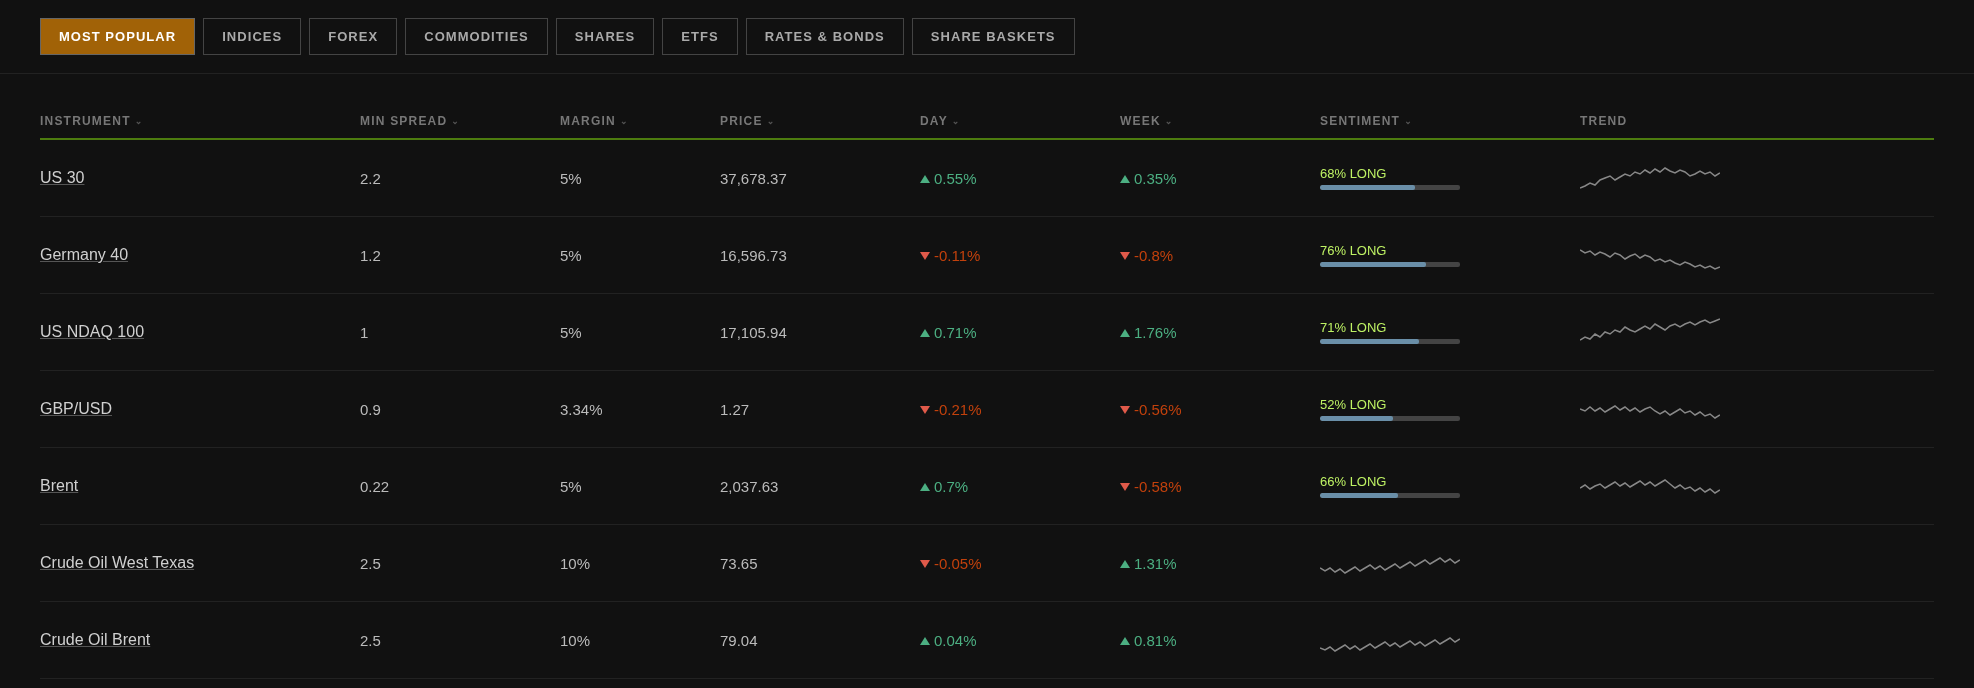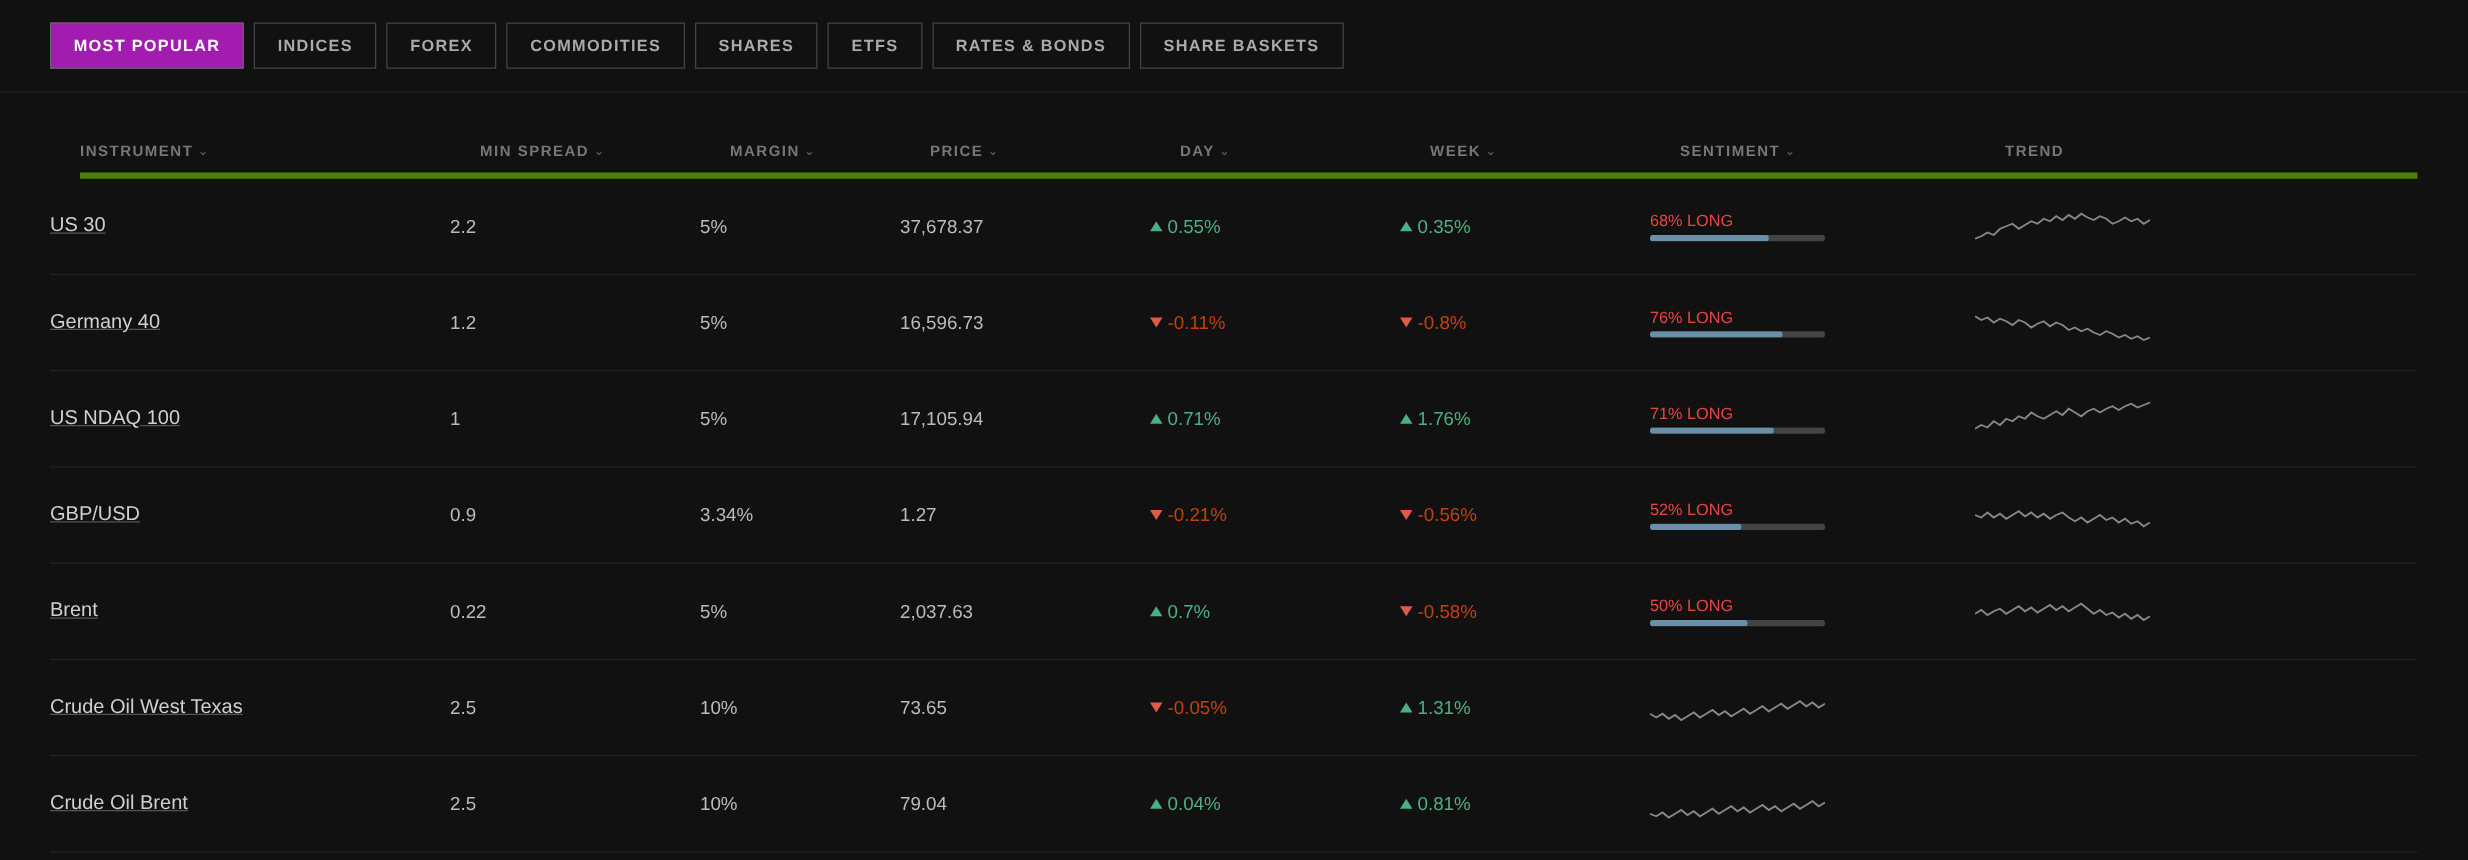--- a/index.html
+++ b/index.html
@@ -26,37 +26,36 @@
       font-weight: 600;
       cursor: pointer;
       border: 1px solid #444;
       background: transparent;
       color: #aaa;
       text-transform: uppercase;
       white-space: nowrap;
     }
 
     .nav-tab.active {
-      background: #a21caf;
+      background: #a16207;
       color: #fff;
       border-color: #666;
       text-align: center;
     }
 
     .table-section {
       padding: 30px 40px 20px 40px;
     }
 
     .table-header {
       display: grid;
       grid-template-columns: 320px 200px 160px 200px 200px 200px 260px 220px;
       padding: 10px 0;
-      border-bottom: 5px solid #4d7c0f;
+      border-bottom: 2px solid #4d7c0f;
       margin-bottom: 0;
-      margin-left: 24px;
     }
 
     .col-header {
       font-size: 12px;
       letter-spacing: 0.1em;
       color: #777;
       font-weight: 600;
       text-transform: uppercase;
       display: flex;
       align-items: center;
@@ -127,21 +126,21 @@
     }
 
     .sentiment-cell {
       display: flex;
       flex-direction: column;
       gap: 4px;
     }
 
     .sentiment-label {
       font-size: 13px;
-      color: #ef4444;
+      color: #bef264;
     }
 
     .sentiment-bar-bg {
       width: 140px;
       height: 5px;
       background: #444;
       border-radius: 2px;
       overflow: hidden;
     }
 
@@ -264,21 +263,21 @@
         </div>
       </div>
       <div class="table-row">
         <div class="instrument-name">Brent</div>
         <div class="cell">0.22</div>
         <div class="cell">5%</div>
         <div class="cell">2,037.63</div>
         <div class="cell-positive"><span class="arrow-up"></span>0.7%</div>
         <div class="cell-negative"><span class="arrow-down"></span>-0.58%</div>
         <div class="sentiment-cell">
-          <div class="sentiment-label">50% LONG</div>
+          <div class="sentiment-label">66% LONG</div>
           <div class="sentiment-bar-bg">
             <div class="sentiment-bar-fill" style="width: 56%;"></div>
           </div>
         </div>
         <div class="trend-cell">
           <svg class="trend-svg" viewBox="0 0 140 40">
             <polyline points="0,22  5,19  10,23  15,20  20,18  25,22  30,19  35,16  40,20  45,17  50,21  55,18  60,15  65,19  70,16  75,20  80,17  85,14  90,18  95,22  100,19  105,23  110,21  115,25  120,22  125,26  130,23  135,27  140,24" fill="none" stroke="#888888" stroke-width="1.5"></polyline>
           </svg>
         </div>
       </div>

